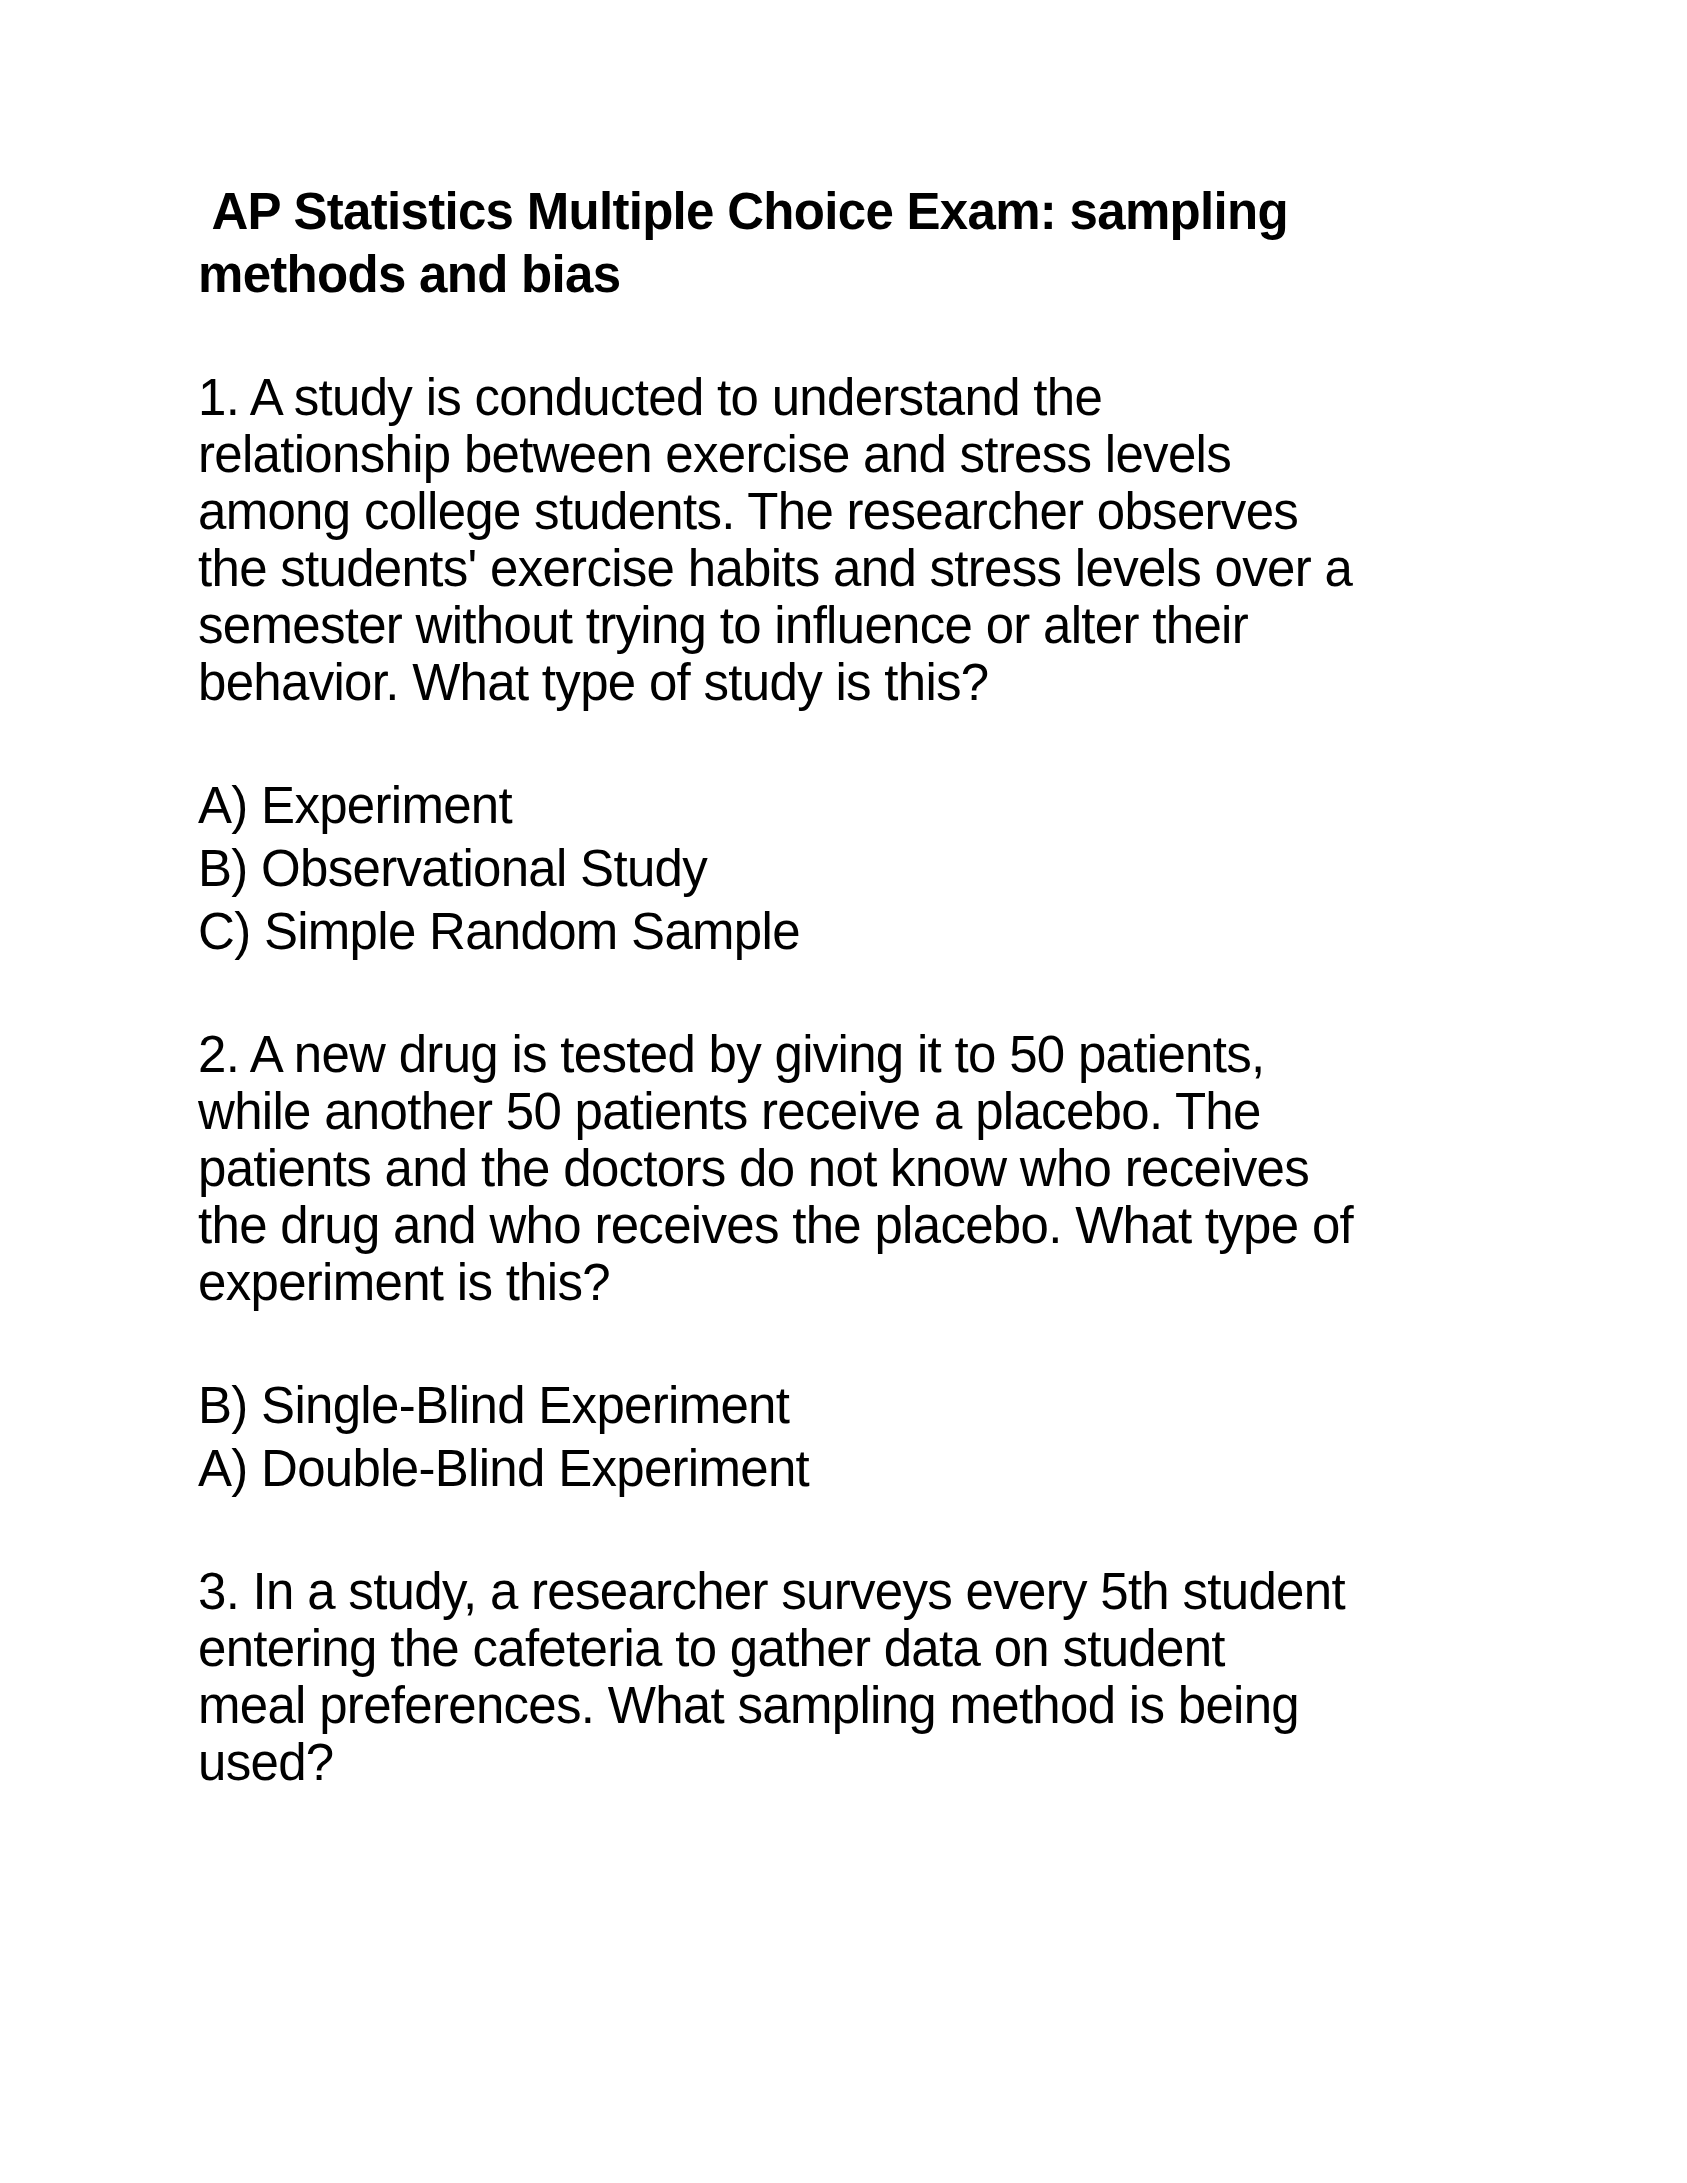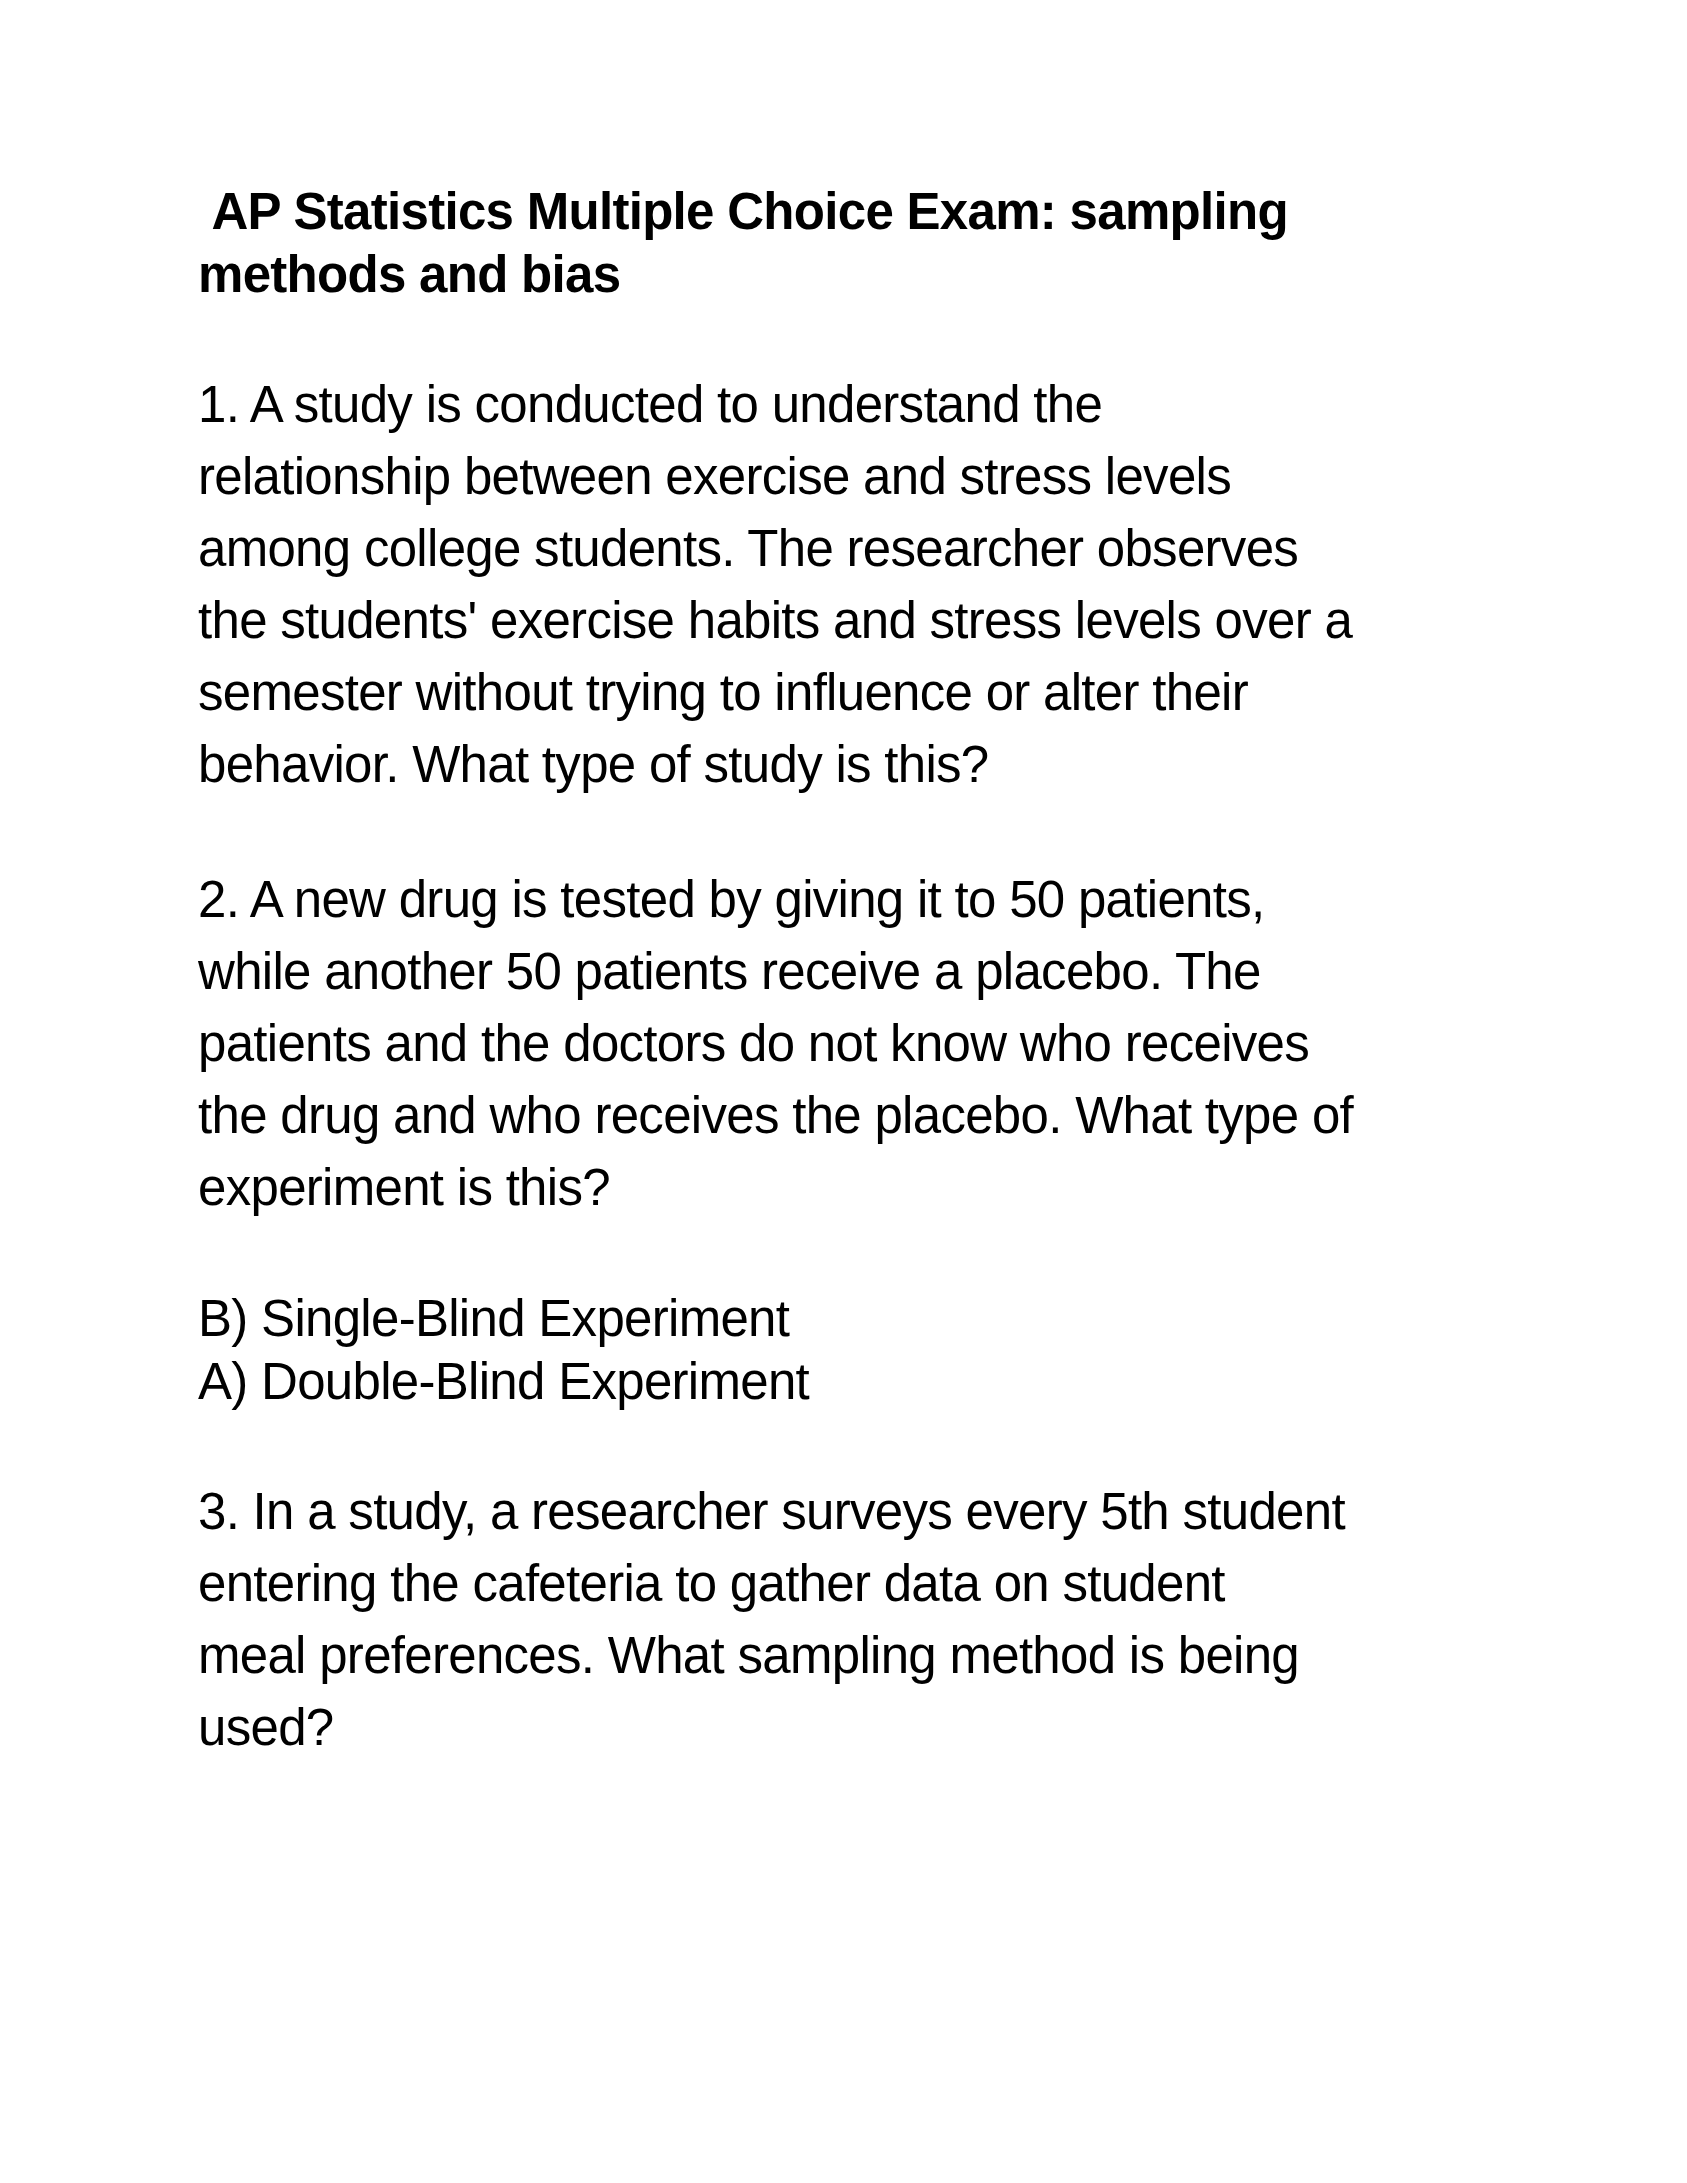--- a/index.html
+++ b/index.html
@@ -28,21 +28,21 @@
     font-size: 51px;
     font-weight: bold;
     line-height: 63px;
     letter-spacing: -0.7px;
     white-space: pre-wrap;
     margin-bottom: 63px;
   }
   .prompt {
     font-size: 51px;
     font-weight: normal;
-    line-height: 72px;
+    line-height: 57px;
     letter-spacing: -0.7px;
     white-space: pre-wrap;
     margin-bottom: 63px;
   }
   .choices {
     margin-bottom: 63px;
   }
   .choice {
     font-size: 51px;
     font-weight: normal;
@@ -63,20 +63,25 @@
     <h1 class="title"> AP Statistics Multiple Choice Exam: sampling
 methods and bias</h1>
 
     <section class="question">
       <p class="prompt">1. A study is conducted to understand the
 relationship between exercise and stress levels
 among college students. The researcher observes
 the students' exercise habits and stress levels over a
 semester without trying to influence or alter their
 behavior. What type of study is this?</p>
+      <div class="choices">
+        <div class="choice">A) Experiment</div>
+        <div class="choice">B) Observational Study</div>
+        <div class="choice">C) Simple Random Sample</div>
+      </div>
     </section>
 
     <section class="question">
       <p class="prompt">2. A new drug is tested by giving it to 50 patients,
 while another 50 patients receive a placebo. The
 patients and the doctors do not know who receives
 the drug and who receives the placebo. What type of
 experiment is this?</p>
       <div class="choices">
         <div class="choice">B) Single-Blind Experiment</div>

